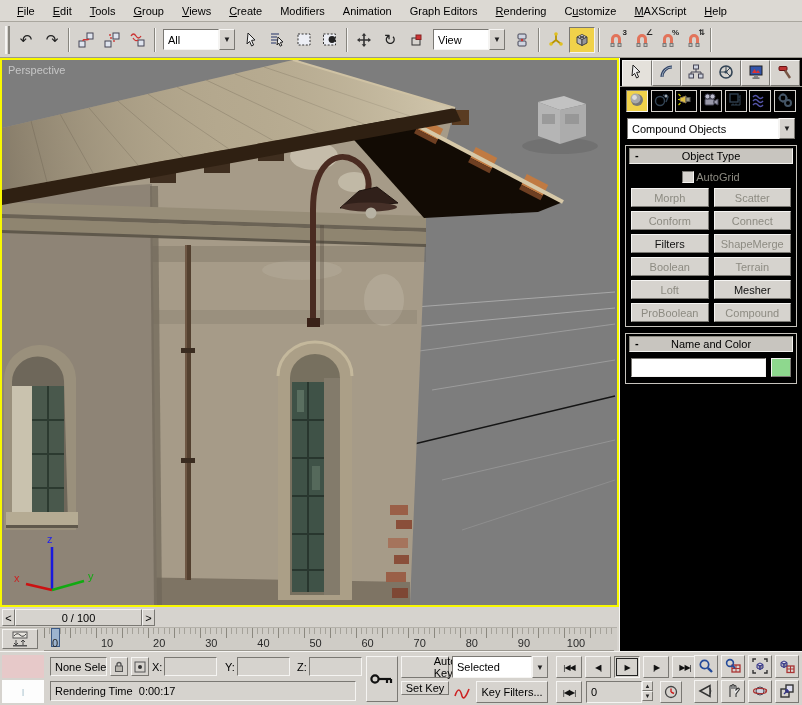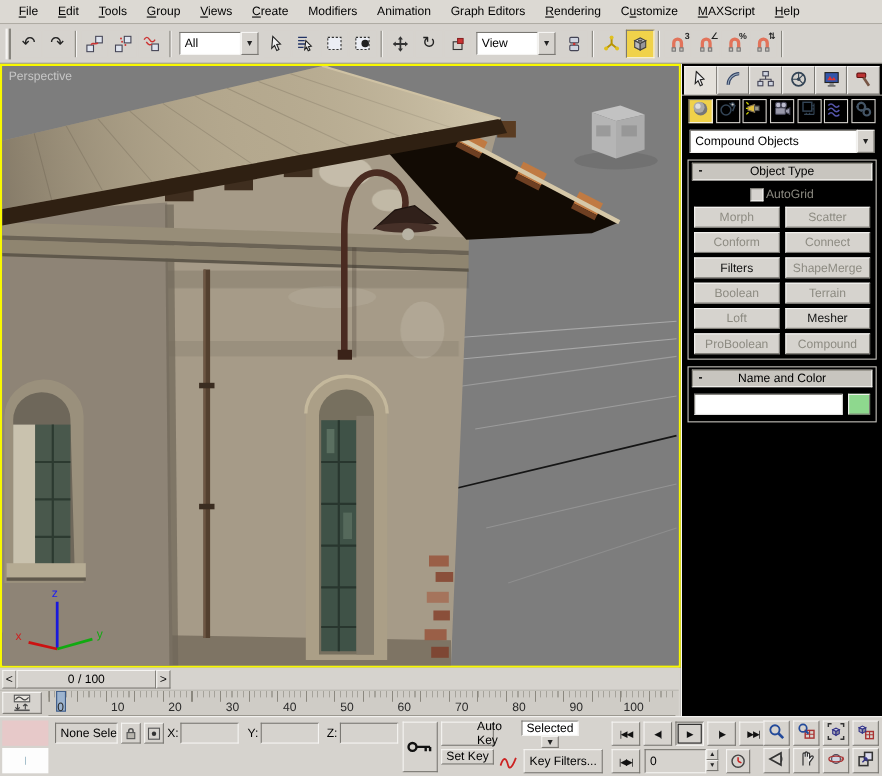--- a/index.html
+++ b/index.html
@@ -625,21 +625,21 @@
         <circle cx="5" cy="8" r="3.6" fill="none" stroke="#111" stroke-width="2.2"></circle>
         <line x1="8.6" y1="8" x2="21" y2="8" stroke="#111" stroke-width="2.2"></line>
         <line x1="17" y1="8" x2="17" y2="12" stroke="#111" stroke-width="2.2"></line>
         <line x1="21" y1="8" x2="21" y2="12" stroke="#111" stroke-width="2.2"></line>
       </svg>
     </div>
 
     <div class="sb box-raised" style="left:401px;top:4px;width:48px;height:22px;padding-left:40px;">Auto Key</div>
     <div class="sb box-raised" style="left:401px;top:29px;width:48px;height:14px;">Set Key</div>
 
-    <div class="sb" style="left:452px;top:4px;width:96px;height:22px;flex-direction:column;">
+    <div class="sb" style="left:452px;top:4px;width:96px;height:22px;">
       <div class="ddfield" style="flex:1;height:22px;">
           <span>Selected</span>
         </div>
       <div class="ddbtn" style="height:22px;">▼</div>
     </div>
     <div class="sb" style="left:452px;top:29px;width:20px;height:22px;">
       <svg width="16" height="14" viewBox="0 0 16 14">
           <path d="M1 11 q4 -12 7 0 q2 6 7 -7" fill="none" stroke="#c22" stroke-width="1.6"></path>
         </svg>
     </div>
@@ -658,20 +658,21 @@
       <span class="spinbtn">▲</span>
       <span class="spinbtn">▼</span>
     </div>
     <div class="sb box-raised" style="left:660px;top:29px;width:22px;height:22px;">
       <svg width="14" height="14" viewBox="0 0 14 14">
         <circle cx="7" cy="7" r="5.5" fill="none" stroke="#444" stroke-width="1.3"></circle>
         <path d="M7 7 L7 3.5 M7 7 L10 8.5" stroke="#c22" stroke-width="1.4" fill="none"></path>
       </svg>
     </div>
 
+    <div class="sb field clip" style="left:50px;top:29px;width:306px;height:20px;white-space:pre;">Rendering Time  0:00:17</div>
 
     <div class="sb box-raised" style="left: 694px; top: 3px; width: 24px; height: 23px;">
         <span><svg width="16" height="16" viewBox="0 0 16 16">
             <circle cx="6.5" cy="6.5" r="4.2" fill="none" stroke="#234a9a" stroke-width="1.7"></circle>
             <line x1="9.8" y1="9.8" x2="14" y2="14" stroke="#234a9a" stroke-width="2.4"></line>
           </svg></span>
       </div>
       <div class="sb box-raised" style="left: 721px; top: 3px; width: 24px; height: 23px;">
         <span><svg width="16" height="16" viewBox="0 0 16 16">
             <rect x="7" y="7" width="8" height="7" fill="none" stroke="#a33" stroke-width="1.3"></rect>

